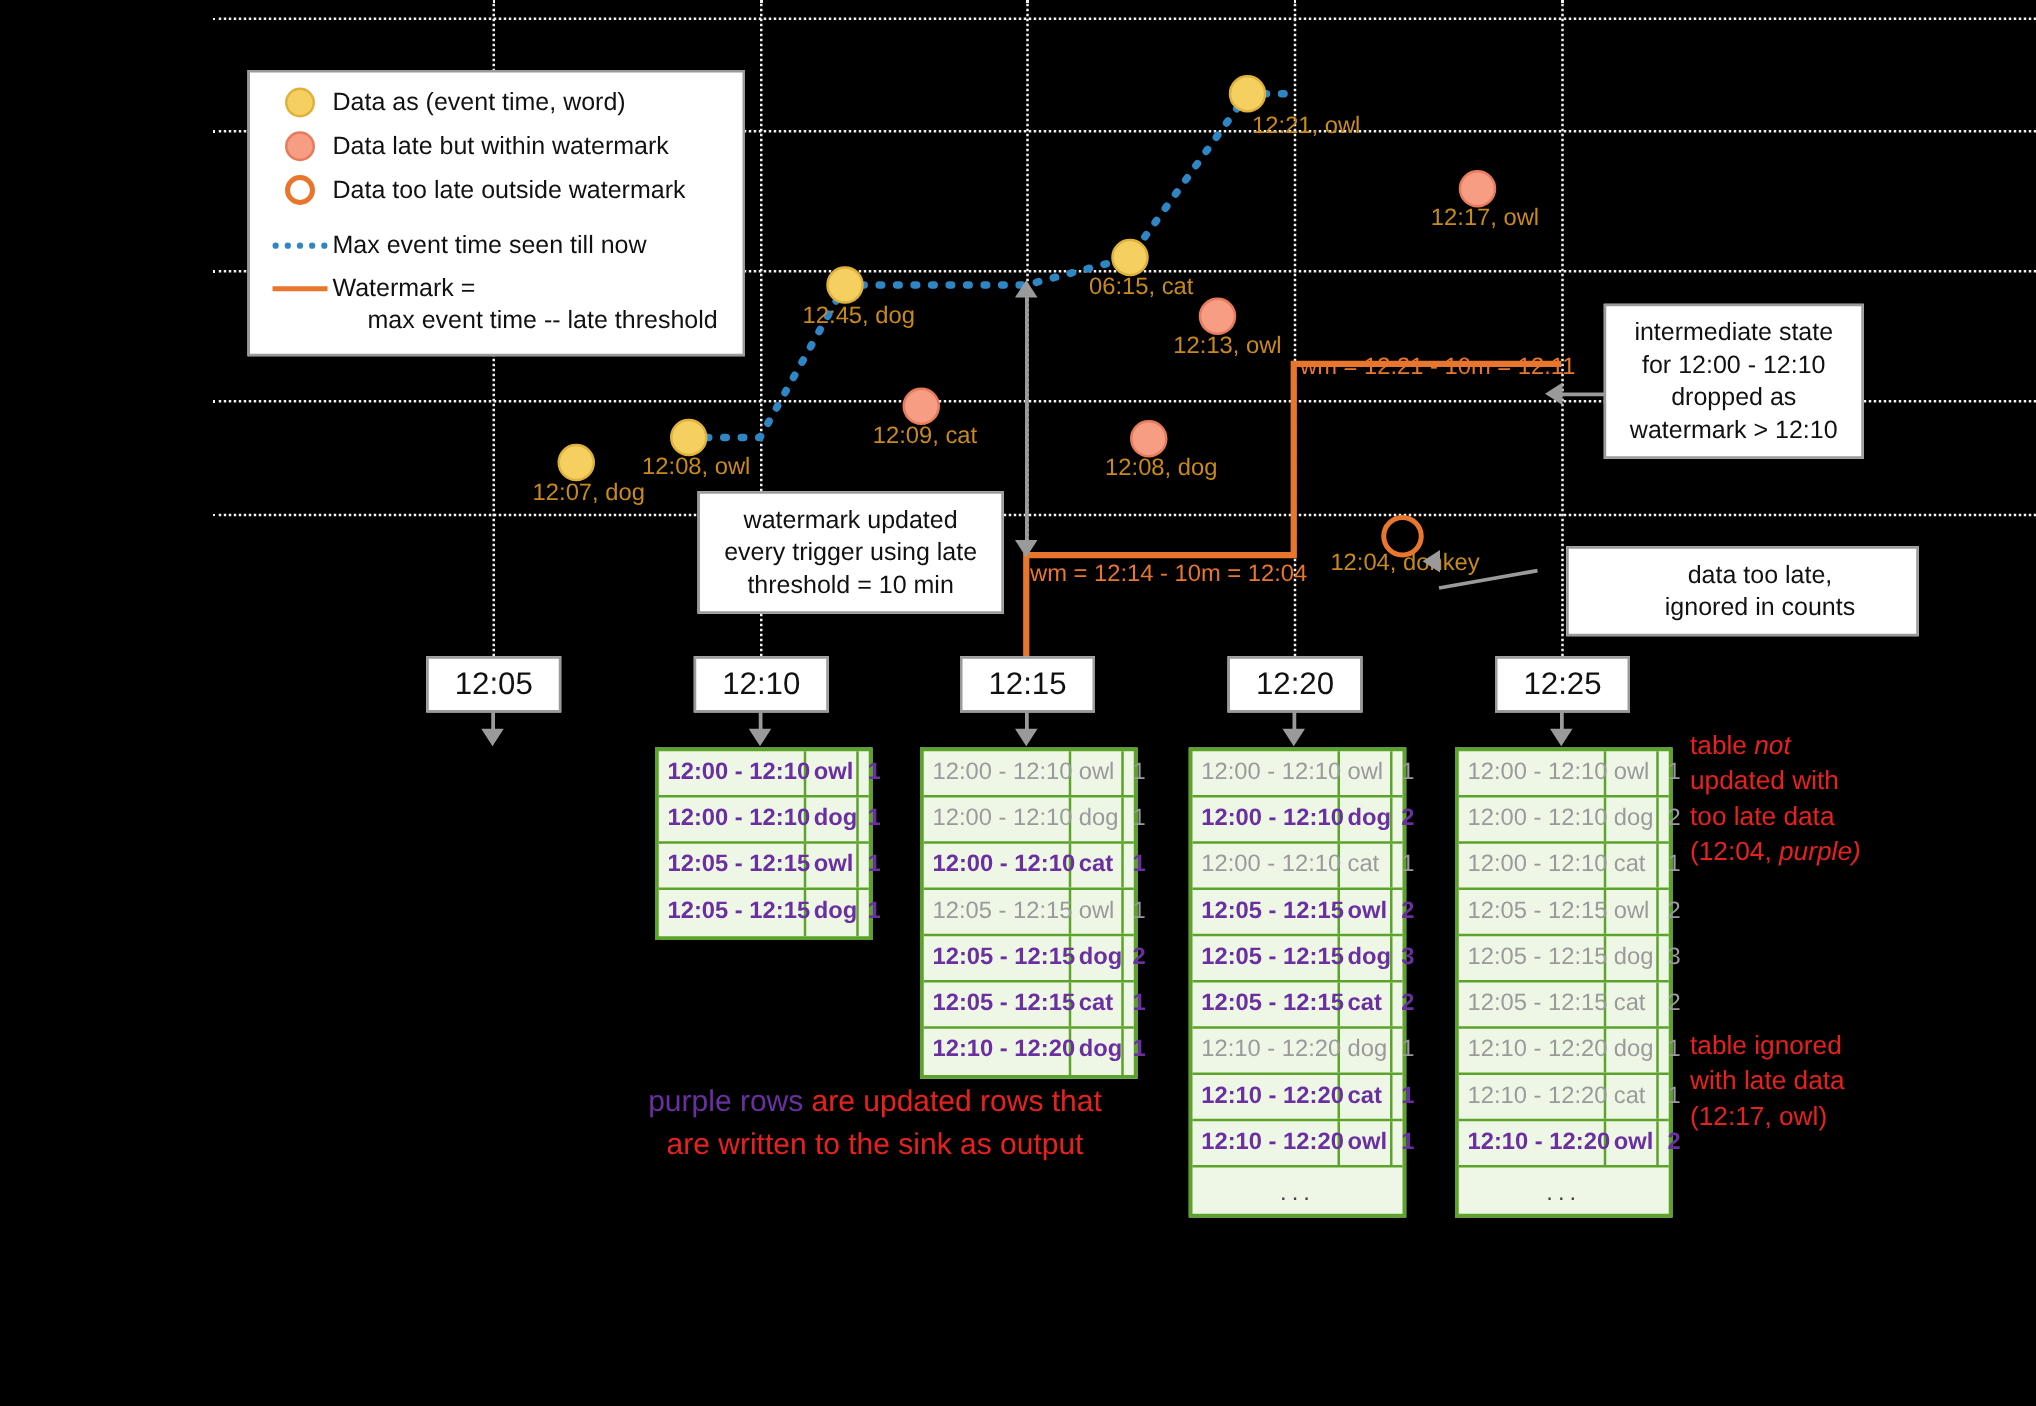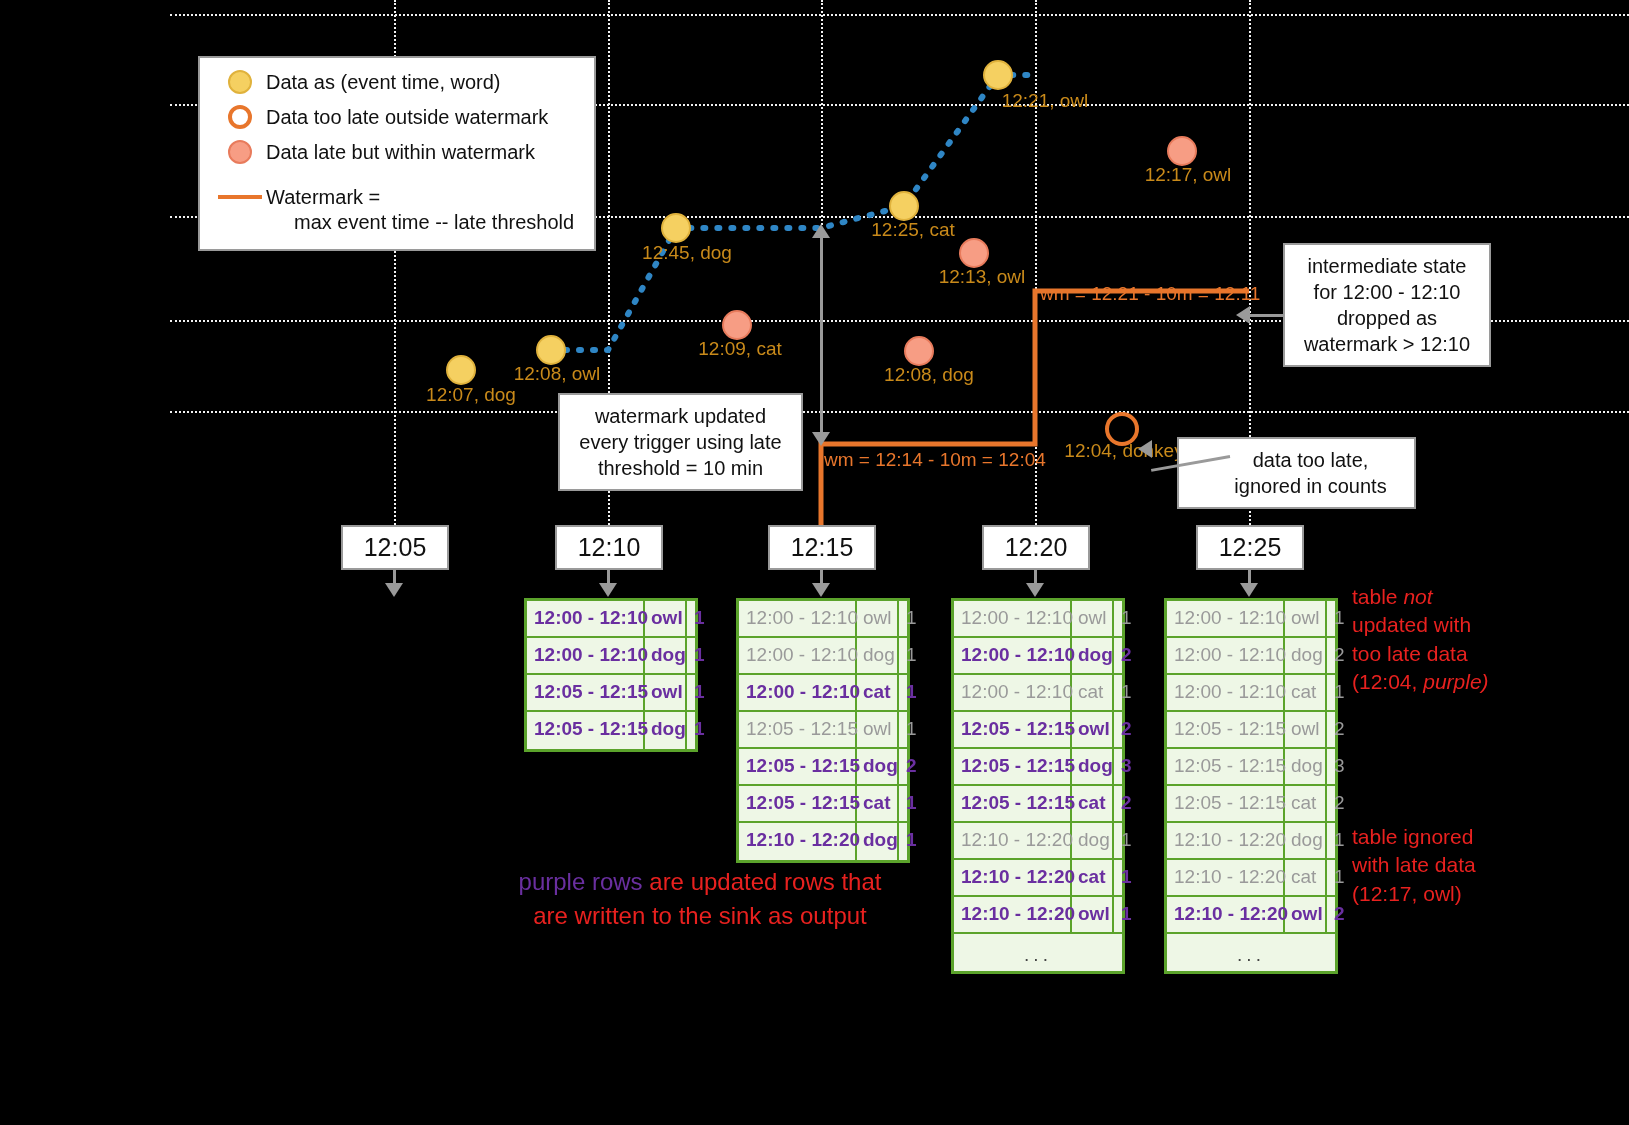--- a/index.html
+++ b/index.html
@@ -248,21 +248,21 @@
   <div class="pt ontime" style="left:551px;top:350px;"></div>
   <div class="pt-label" style="left:557px;top:363px;">12:08, owl</div>
 
   <div class="pt ontime" style="left:676px;top:228px;"></div>
   <div class="pt-label" style="left:687px;top:242px;">12:45, dog</div>
 
   <div class="pt late" style="left:737px;top:325px;"></div>
   <div class="pt-label" style="left:740px;top:338px;">12:09, cat</div>
 
   <div class="pt ontime" style="left:904px;top:206px;"></div>
-  <div class="pt-label" style="left:913px;top:219px;">12:25, cat</div>
+  <div class="pt-label" style="left:913px;top:219px;">06:15, cat</div>
 
   <div class="pt late" style="left:974px;top:253px;"></div>
   <div class="pt-label" style="left:982px;top:266px;">12:13, owl</div>
 
   <div class="pt late" style="left:919px;top:351px;"></div>
   <div class="pt-label" style="left:929px;top:364px;">12:08, dog</div>
 
   <div class="pt ontime" style="left:998px;top:75px;"></div>
   <div class="pt-label" style="left:1045px;top:90px;">12:21, owl</div>
 
@@ -277,31 +277,37 @@
 
   <div class="legend">
     <div class="legend-row">
       <span class="legend-key">
           <span class="lg-dot ontime"></span>
         </span>
       <span>Data as (event time, word)</span>
     </div>
     <div class="legend-row">
       <span class="legend-key">
+          <span class="lg-dot late"></span>
+        </span>
+      <span>Data late but within watermark</span>
+    </div>
+    <div class="legend-row">
+      <span class="legend-key">
           <span class="lg-dot toolate"></span>
         </span>
       <span>Data too late outside watermark</span>
     </div>
+    <div style="height:10px;"></div>
     <div class="legend-row">
       <span class="legend-key">
-          <span class="lg-dot late"></span>
+          <span class="lg-dash"></span>
         </span>
-      <span>Data late but within watermark</span>
-    </div>
-    <div style="height:10px;"></div>
+      <span>Max event time seen till now</span>
+    </div>
     <div class="legend-row" style="align-items:flex-start;margin-bottom:0;">
       <span class="legend-key" style="padding-top:10px;">
           <span class="lg-line"></span>
         </span>
       <span class="legend-text2">
         <span>Watermark =</span><br>
         <span style="padding-left:28px;display:inline-block;">max event time -- late threshold</span>
       </span>
     </div>
   </div>
@@ -319,21 +325,21 @@
   <div class="callout" style="left:558px;top:393px;width:245px;text-align:center;">
     <div>watermark updated</div>
     <div>every trigger using late</div>
     <div>threshold = 10 min</div>
   </div>
 
   <div class="arrow-line" style="left:820px;top:236px;width:3px;height:200px;"></div>
   <div class="arrow-head-up" style="left:812px;top:224px;"></div>
   <div class="arrow-head-down" style="left:812px;top:432px;"></div>
 
-  <div class="callout" style="left:1177px;top:437px;width:239px;padding-left:40px;">
+  <div class="callout" style="left:1253px;top:437px;width:282px;padding-left:40px;">
     <div>data too late,</div>
     <div>ignored in counts</div>
   </div>
   <div class="arrow-line" style="left:1150px;top:455px;width:80px;height:3px;transform:rotate(-10deg);transform-origin:right center;"></div>
   <div class="arrow-head-left" style="left:1138px;top:440px;"></div>
 
   <div class="timebox" style="left:341px;top:525px;">12:05</div>
   <div class="arrow-line" style="left:393px;top:568px;width:3px;height:20px;"></div>
   <div class="arrow-head-down" style="left:385px;top:583px;"></div>
 

